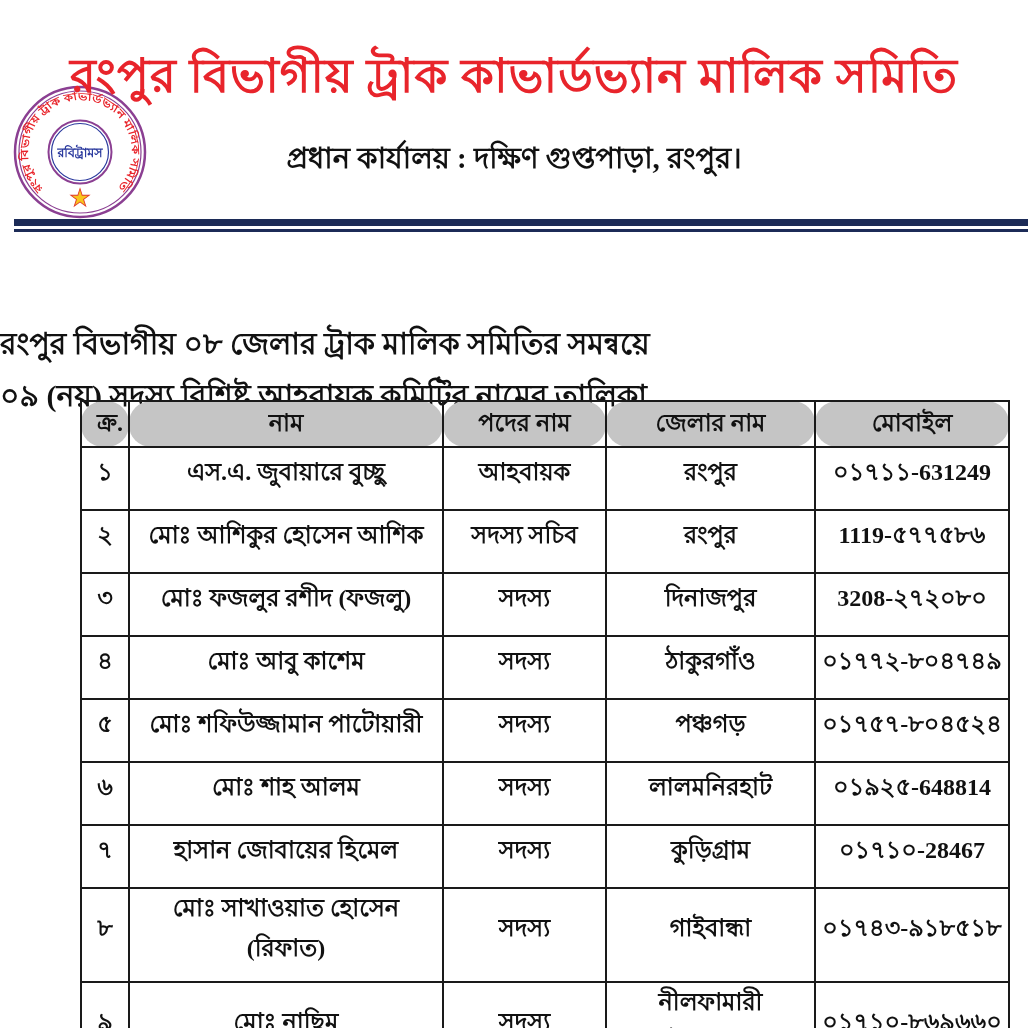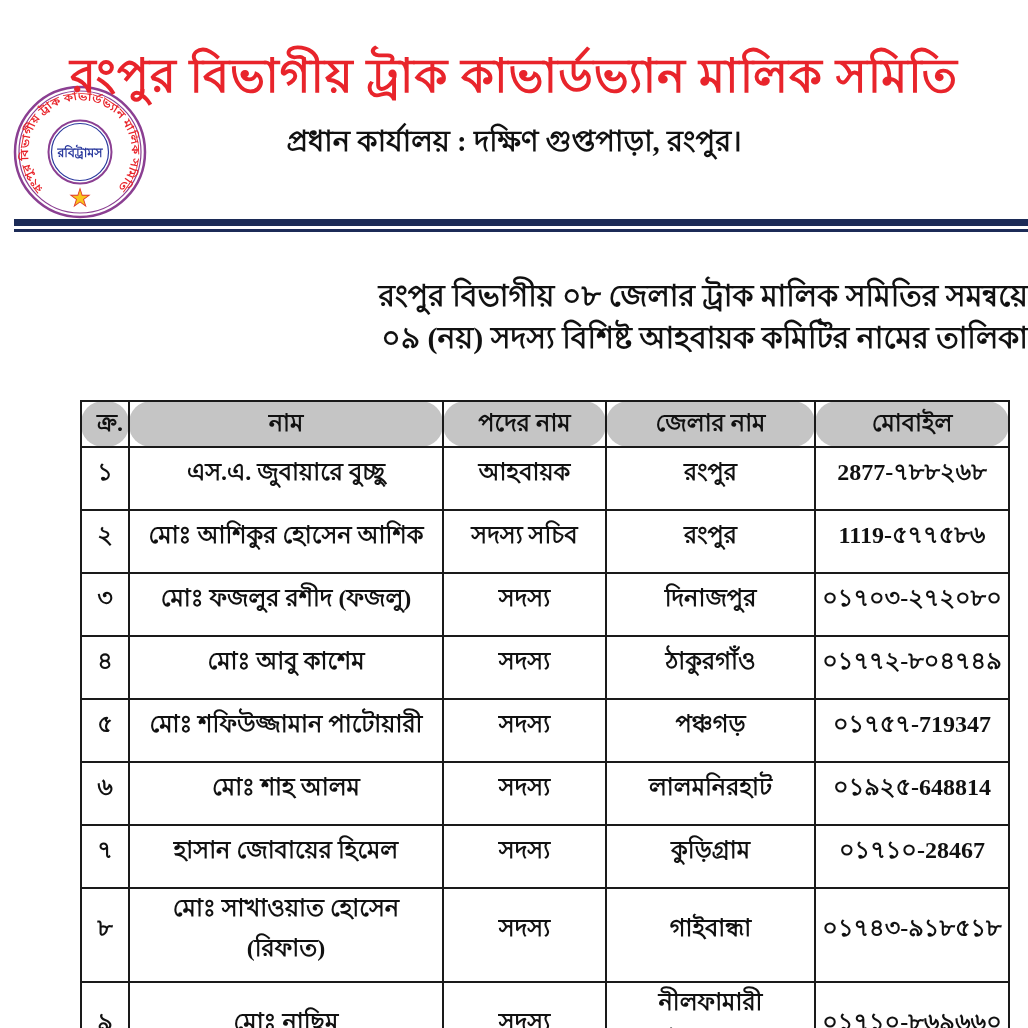--- a/index.html
+++ b/index.html
@@ -36,21 +36,21 @@
     top:48px; left:0; right:0;
     text-align:center;
     font-size:47px;
     font-weight:700;
     color:var(--accent-red);
     letter-spacing:1px;
     line-height:1.2;
   }
   .head-office{
     position:absolute;
-    top:118px; left:0; right:0;
+    top:135px; left:0; right:0;
     text-align:center;
     font-size:29px;
     font-weight:700;
     color:#111;
   }
   .contact-line{
     position:absolute;
     top:177px; left:0; right:0;
     text-align:center;
     font-size:30px;
@@ -60,27 +60,28 @@
   .double-rule{
     position:absolute;
     top:219px; left:14px; right:0;
   }
   .rule-thick{height:7px;background:var(--rule-navy);}
   .rule-gap{height:3px;background:transparent;}
   .rule-thin{height:3px;background:var(--rule-navy);}
   
   .intro-line-1, .intro-line-2{
     position:absolute; left:0; right:0;
-    text-align:right;
+    text-align:left;
     font-size:30px;
     font-weight:700;
     color:#111;
+    margin-top:48px;
   }
   .intro-line-1{top:272px;}
-  .intro-line-2{top:314px;}
+  .intro-line-2{top:324px;}
   
   table.committee{
     position:absolute;
     top:400px; left:80px;
     width:928px;
     border-collapse:collapse;
     table-layout:fixed;
   }
   table.committee th, table.committee td{
     border:2px solid var(--table-border);
@@ -163,49 +164,49 @@
         <th>জেলার নাম</th>
         <th>মোবাইল</th>
       </tr>
     </thead>
     <tbody>
         <tr>
           <td class="col-serial">১</td>
           <td class="col-name">এস.এ. জুবায়ারে বুচ্ছু</td>
           <td class="col-position">আহবায়ক</td>
           <td class="col-district">রংপুর</td>
-          <td class="col-mobile">2877-৭৮৮২৬৮</td>
+          <td class="col-mobile">০১৭১১-631249</td>
         </tr>
         <tr>
           <td class="col-serial">২</td>
           <td class="col-name">মোঃ আশিকুর হোসেন আশিক</td>
           <td class="col-position">সদস্য সচিব</td>
           <td class="col-district">রংপুর</td>
           <td class="col-mobile">1119-৫৭৭৫৮৬</td>
         </tr>
         <tr>
           <td class="col-serial">৩</td>
           <td class="col-name">মোঃ ফজলুর রশীদ (ফজলু)</td>
           <td class="col-position">সদস্য</td>
           <td class="col-district">দিনাজপুর</td>
-          <td class="col-mobile">০১৭০৩-২৭২০৮০</td>
+          <td class="col-mobile">3208-২৭২০৮০</td>
         </tr>
         <tr>
           <td class="col-serial">৪</td>
           <td class="col-name">মোঃ আবু কাশেম</td>
           <td class="col-position">সদস্য</td>
           <td class="col-district">ঠাকুরগাঁও</td>
           <td class="col-mobile">০১৭৭২-৮০৪৭৪৯</td>
         </tr>
         <tr>
           <td class="col-serial">৫</td>
           <td class="col-name">মোঃ শফিউজ্জামান পাটোয়ারী</td>
           <td class="col-position">সদস্য</td>
           <td class="col-district">পঞ্চগড়</td>
-          <td class="col-mobile">০১৭৫৭-719347</td>
+          <td class="col-mobile">০১৭৫৭-৮০৪৫২৪</td>
         </tr>
         <tr>
           <td class="col-serial">৬</td>
           <td class="col-name">মোঃ শাহ আলম</td>
           <td class="col-position">সদস্য</td>
           <td class="col-district">লালমনিরহাট</td>
           <td class="col-mobile">০১৯২৫-648814</td>
         </tr>
         <tr>
           <td class="col-serial">৭</td>

